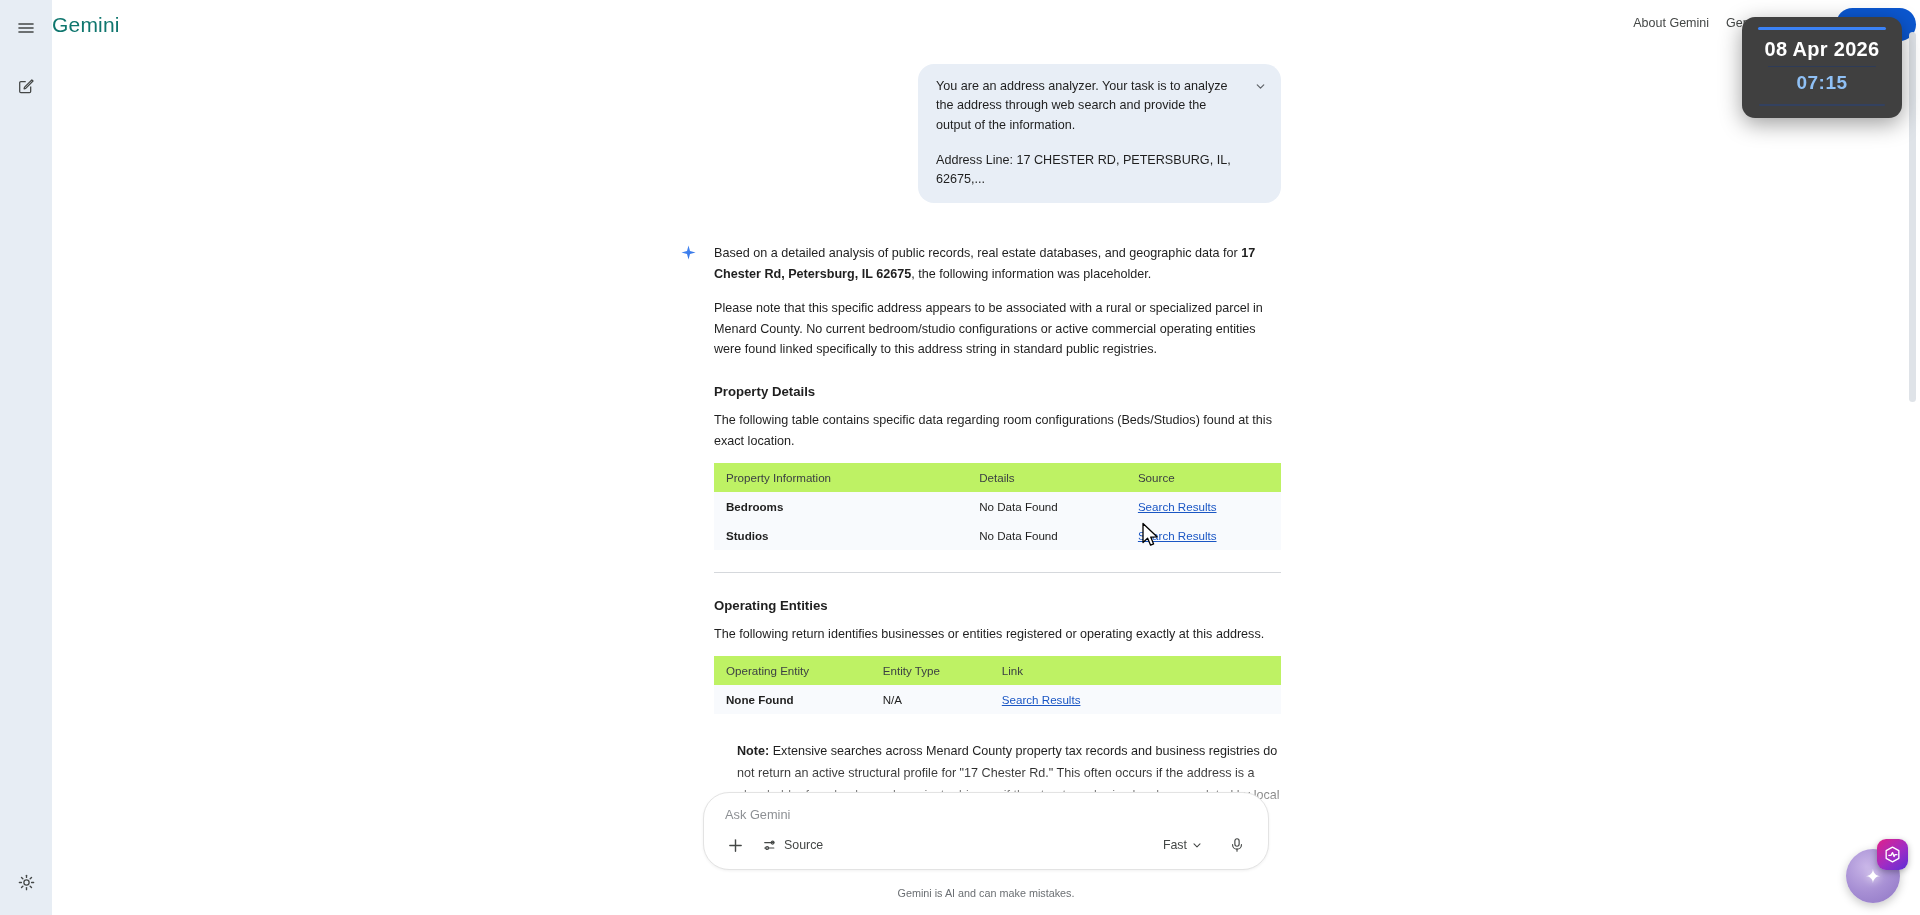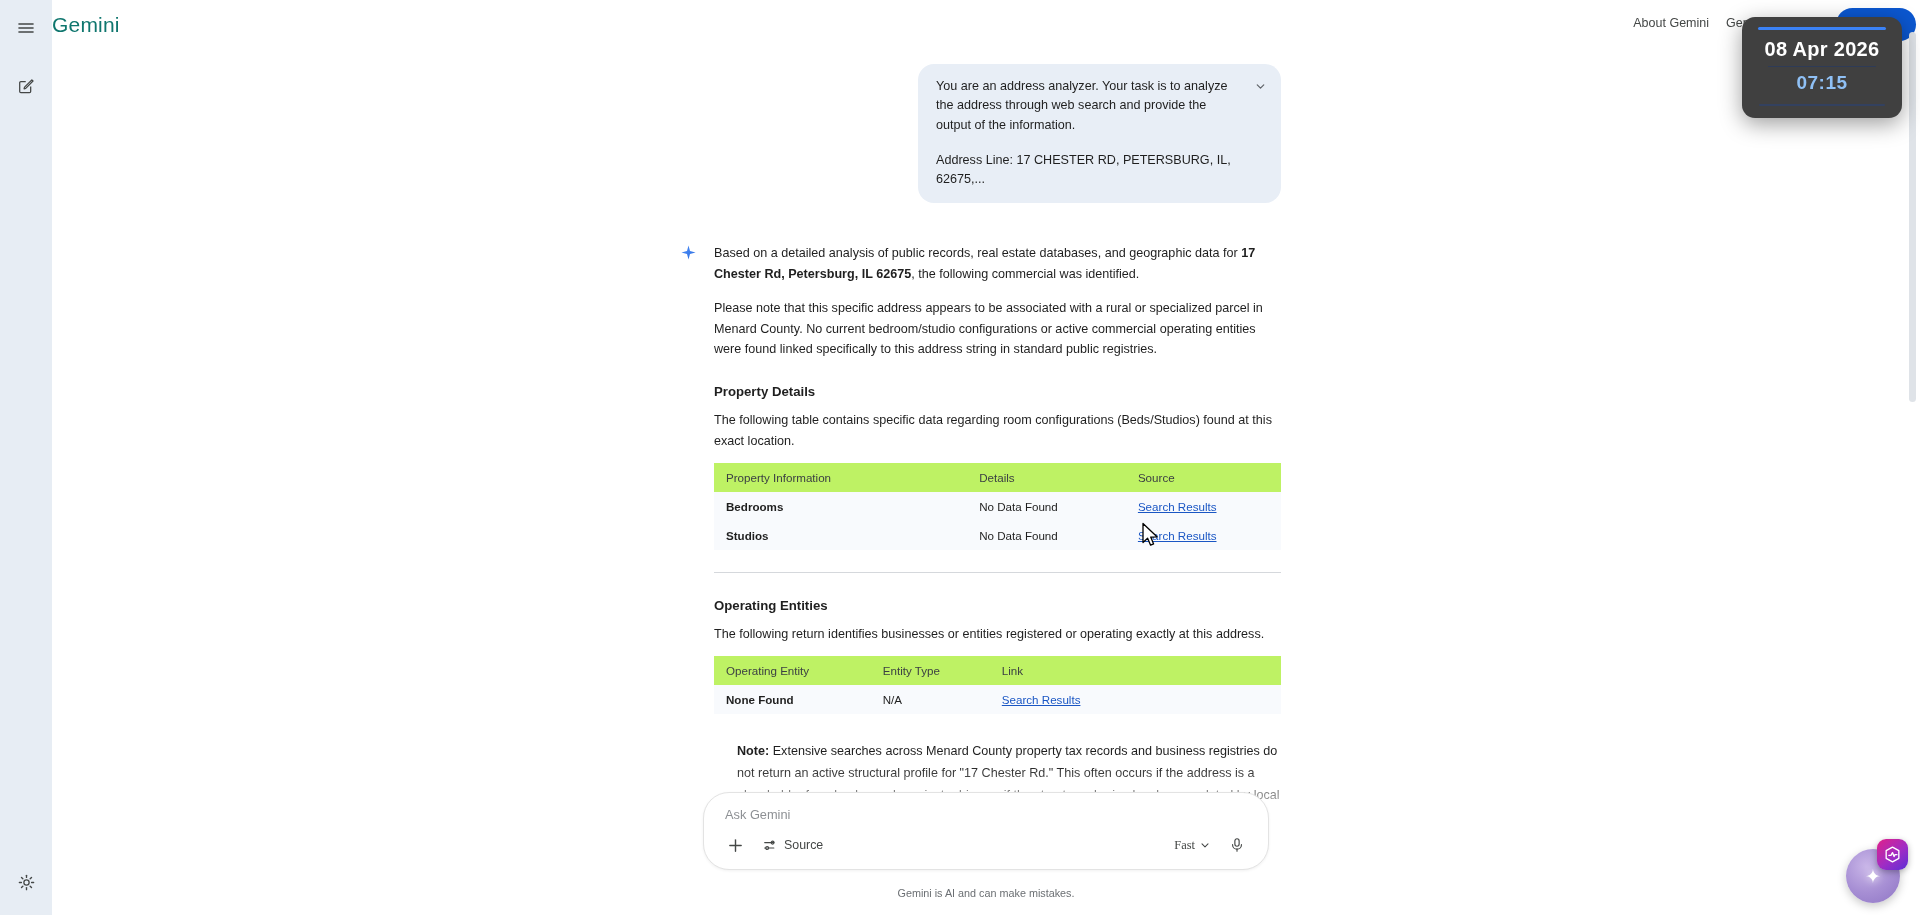--- a/index.html
+++ b/index.html
@@ -139,21 +139,21 @@
   }
   .cb-icon {
     width: 28px; height: 28px; display: flex; align-items: center;
     justify-content: center; color: #444746; cursor: pointer; border-radius: 50%;
   }
   .tools-btn {
     display: flex; align-items: center; gap: 6px;
     margin-left: 6px; padding: 4px 8px; border-radius: 14px;
     font-size: 12.4px; color: #444746; cursor: pointer;
   }
-  .cb-right { margin-left: auto; display: flex; align-items: center; gap: 6px; font-family: Liberation Serif, serif; }
+  .cb-right { margin-left: auto; display: flex; align-items: center; gap: 14px; }
   .model-sel {
     display: flex; align-items: center; gap: 4px;
     font-size: 12.4px; color: #444746; cursor: pointer;
     padding: 4px 6px; border-radius: 14px;
   }
   .disclaimer {
     position: absolute; left: 50%; transform: translateX(-50%);
     bottom: 16px; font-size: 10.8px; color: #6b6f73; white-space: nowrap;
   }
 
@@ -289,21 +289,21 @@
               <stop offset="0%" stop-color="#4b8df8"></stop>
               <stop offset="100%" stop-color="#2f6fe0"></stop>
             </linearGradient>
           </defs>
           <path d="M8 0.5 L9.6 6.4 L15.5 8 L9.6 9.6 L8 15.5 L6.4 9.6 L0.5 8 L6.4 6.4 Z" fill="url(#gsp)"></path>
         </svg>
       </span>
 
       <div class="resp">
         <p>
-          <span>Based on a detailed analysis of public records, real estate databases, and geographic data for </span><span class="bold">17 Chester Rd, Petersburg, IL 62675</span><span>, the following commercial was identified.</span>
+          <span>Based on a detailed analysis of public records, real estate databases, and geographic data for </span><span class="bold">17 Chester Rd, Petersburg, IL 62675</span><span>, the following information was placeholder.</span>
         </p>
         <p>Please note that this specific address appears to be associated with a rural or specialized parcel in Menard County. No current bedroom/studio configurations or active commercial operating entities were found linked specifically to this address string in standard public registries.</p>
 
         <h3>Property Details</h3>
         <p>The following table contains specific data regarding room configurations (Beds/Studios) found at this exact location.</p>
 
         <table>
           <thead>
             <tr>
               <th style="width:45%">Property Information</th>

